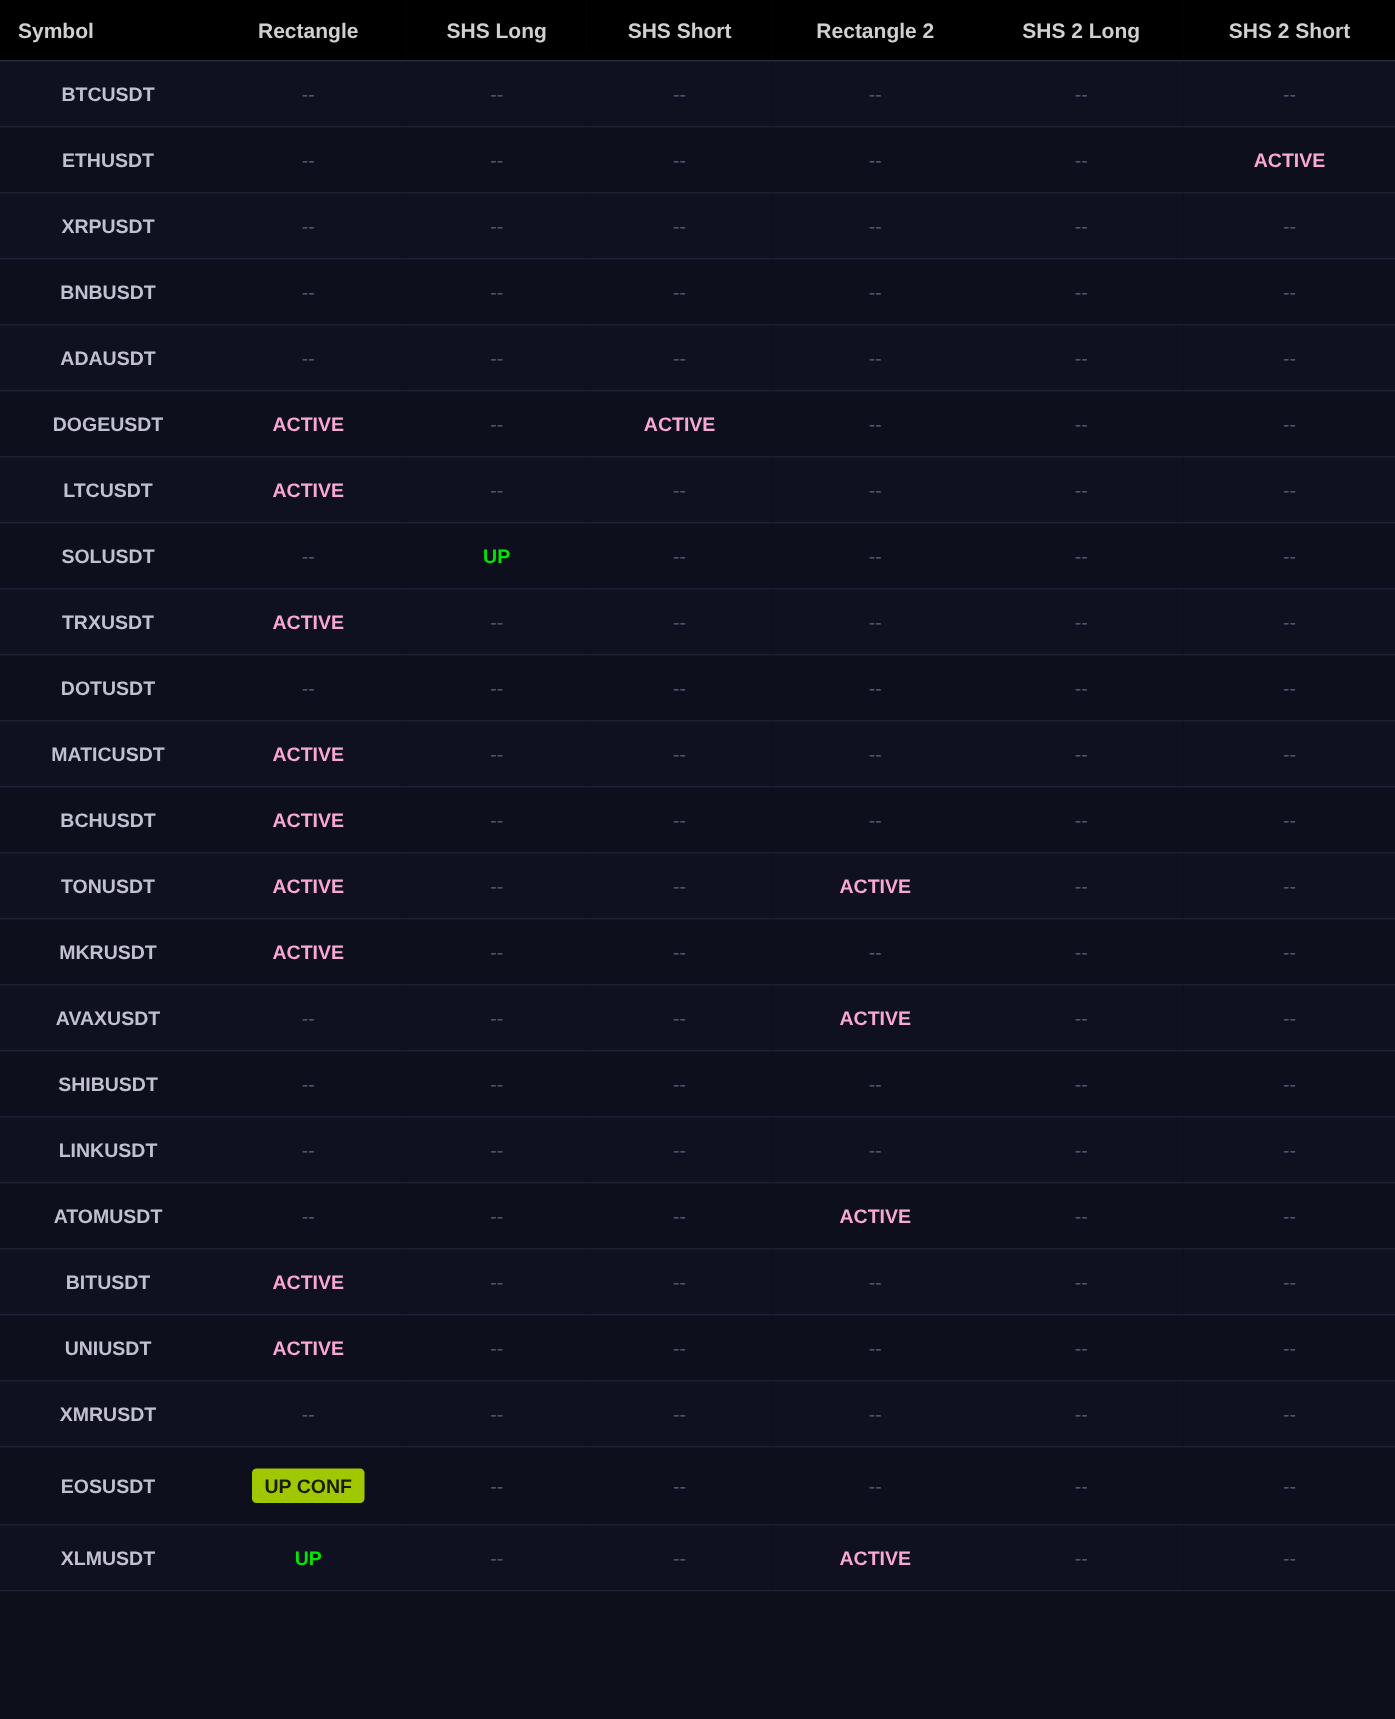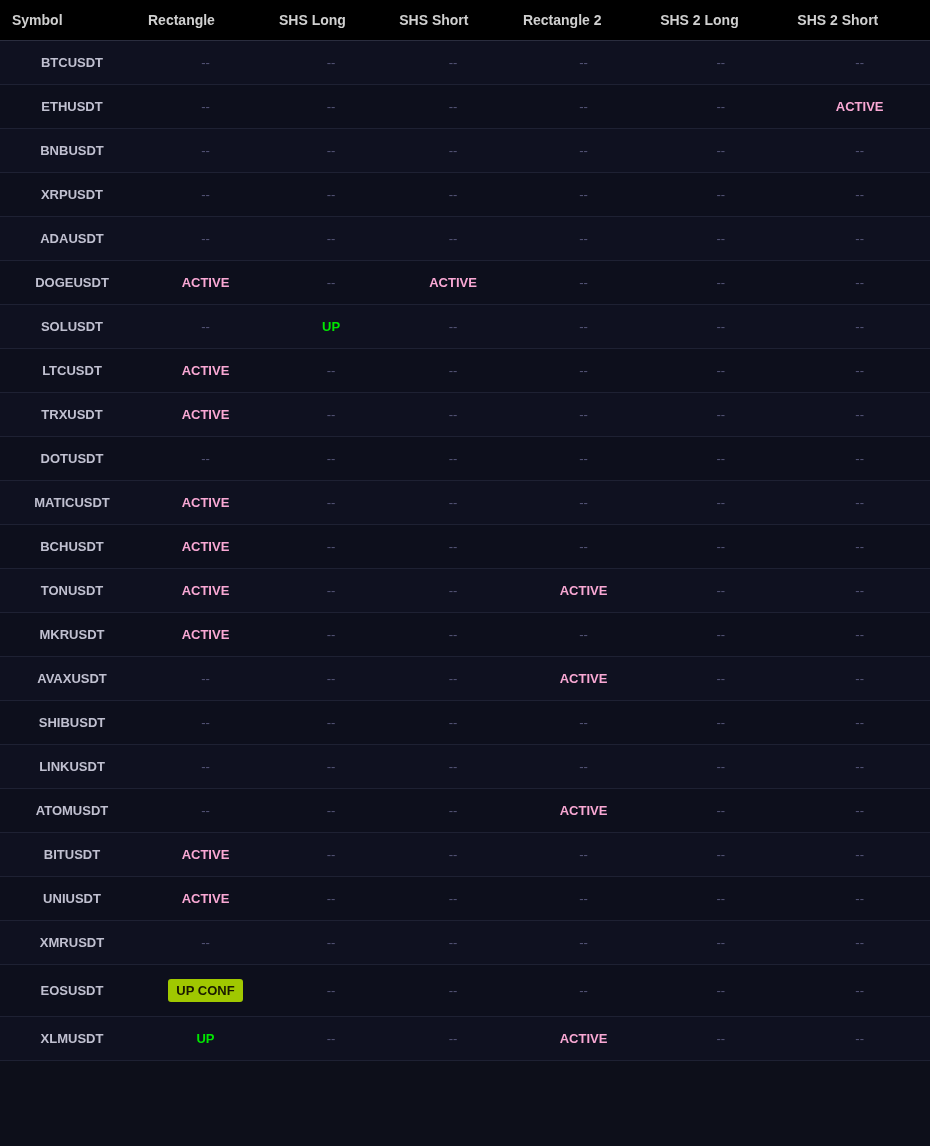--- a/index.html
+++ b/index.html
@@ -20,21 +20,21 @@
       width: 930px;
       border-collapse: collapse;
     }
 
     thead tr {
       background-color: #000000;
     }
 
     thead th {
       padding: 12px 8px;
-      text-align: left;
+      text-align: center;
       font-weight: bold;
       color: #d0d0d0;
       border-bottom: 1px solid #2a2d3e;
       font-size: 14px;
     }
 
     thead th:first-child {
       text-align: left;
       padding-left: 12px;
       width: 140px;
@@ -122,68 +122,68 @@
       <tr>
         <td>ETHUSDT</td>
         <td><span class="status-dash">--</span></td>
         <td><span class="status-dash">--</span></td>
         <td><span class="status-dash">--</span></td>
         <td><span class="status-dash">--</span></td>
         <td><span class="status-dash">--</span></td>
         <td><span class="status-active">ACTIVE</span></td>
       </tr>
       <tr>
+        <td>XRPUSDT</td>
+        <td><span class="status-dash">--</span></td>
+        <td><span class="status-dash">--</span></td>
+        <td><span class="status-dash">--</span></td>
+        <td><span class="status-dash">--</span></td>
+        <td><span class="status-dash">--</span></td>
+        <td><span class="status-dash">--</span></td>
+      </tr>
+      <tr>
         <td>BNBUSDT</td>
         <td><span class="status-dash">--</span></td>
         <td><span class="status-dash">--</span></td>
         <td><span class="status-dash">--</span></td>
         <td><span class="status-dash">--</span></td>
         <td><span class="status-dash">--</span></td>
         <td><span class="status-dash">--</span></td>
       </tr>
       <tr>
-        <td>XRPUSDT</td>
-        <td><span class="status-dash">--</span></td>
-        <td><span class="status-dash">--</span></td>
-        <td><span class="status-dash">--</span></td>
-        <td><span class="status-dash">--</span></td>
-        <td><span class="status-dash">--</span></td>
-        <td><span class="status-dash">--</span></td>
-      </tr>
-      <tr>
         <td>ADAUSDT</td>
         <td><span class="status-dash">--</span></td>
         <td><span class="status-dash">--</span></td>
         <td><span class="status-dash">--</span></td>
         <td><span class="status-dash">--</span></td>
         <td><span class="status-dash">--</span></td>
         <td><span class="status-dash">--</span></td>
       </tr>
       <tr>
         <td>DOGEUSDT</td>
         <td><span class="status-active">ACTIVE</span></td>
         <td><span class="status-dash">--</span></td>
         <td><span class="status-active">ACTIVE</span></td>
         <td><span class="status-dash">--</span></td>
         <td><span class="status-dash">--</span></td>
         <td><span class="status-dash">--</span></td>
       </tr>
       <tr>
+        <td>LTCUSDT</td>
+        <td><span class="status-active">ACTIVE</span></td>
+        <td><span class="status-dash">--</span></td>
+        <td><span class="status-dash">--</span></td>
+        <td><span class="status-dash">--</span></td>
+        <td><span class="status-dash">--</span></td>
+        <td><span class="status-dash">--</span></td>
+      </tr>
+      <tr>
         <td>SOLUSDT</td>
         <td><span class="status-dash">--</span></td>
         <td><span class="status-up">UP</span></td>
-        <td><span class="status-dash">--</span></td>
-        <td><span class="status-dash">--</span></td>
-        <td><span class="status-dash">--</span></td>
-        <td><span class="status-dash">--</span></td>
-      </tr>
-      <tr>
-        <td>LTCUSDT</td>
-        <td><span class="status-active">ACTIVE</span></td>
-        <td><span class="status-dash">--</span></td>
         <td><span class="status-dash">--</span></td>
         <td><span class="status-dash">--</span></td>
         <td><span class="status-dash">--</span></td>
         <td><span class="status-dash">--</span></td>
       </tr>
       <tr>
         <td>TRXUSDT</td>
         <td><span class="status-active">ACTIVE</span></td>
         <td><span class="status-dash">--</span></td>
         <td><span class="status-dash">--</span></td>

